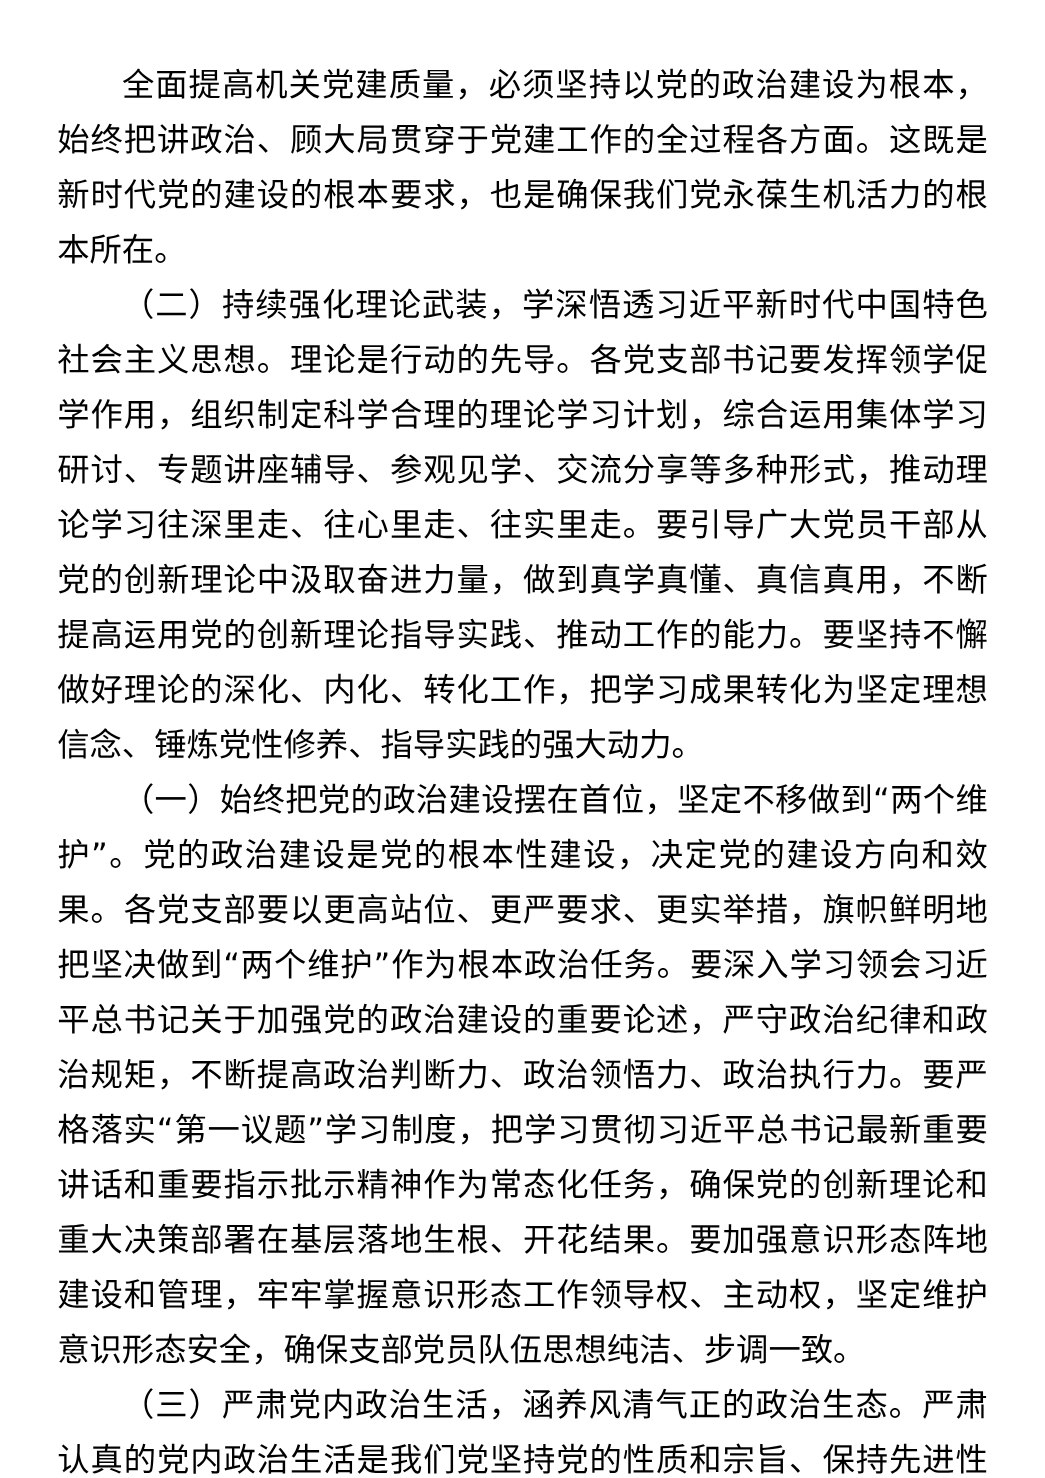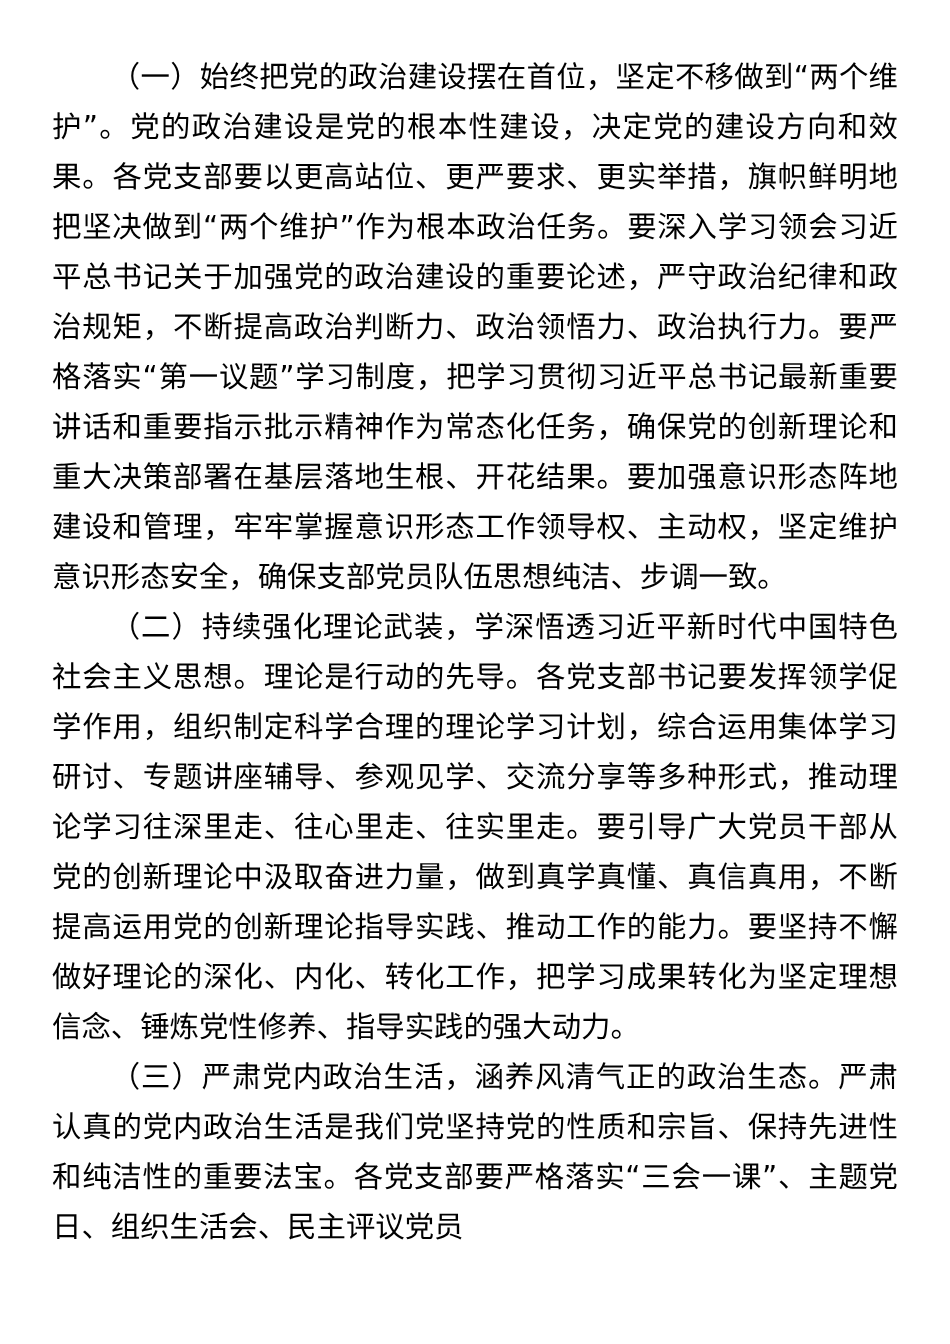--- a/index.html
+++ b/index.html
@@ -49,21 +49,22 @@
   .para + .para {
     margin-top: 0;
   }
 </style>
 </head>
 <body>
 
 <div class="page">
   <div class="doc-body">
 
+    <p class="para">全面提高机关党建质量，必须坚持以党的政治建设为根本，始终把讲政治、顾大局贯穿于党建工作的全过程各方面。这既是新时代党的建设的根本要求，也是确保我们党永葆生机活力的根本所在。</p>
+
+    <p class="para">（二）持续强化理论武装，学深悟透习近平新时代中国特色社会主义思想。理论是行动的先导。各党支部书记要发挥领学促学作用，组织制定科学合理的理论学习计划，综合运用集体学习研讨、专题讲座辅导、参观见学、交流分享等多种形式，推动理论学习往深里走、往心里走、往实里走。要引导广大党员干部从党的创新理论中汲取奋进力量，做到真学真懂、真信真用，不断提高运用党的创新理论指导实践、推动工作的能力。要坚持不懈做好理论的深化、内化、转化工作，把学习成果转化为坚定理想信念、锤炼党性修养、指导实践的强大动力。</p>
 
     <p class="para">（一）始终把党的政治建设摆在首位，坚定不移做到“两个维护”。党的政治建设是党的根本性建设，决定党的建设方向和效果。各党支部要以更高站位、更严要求、更实举措，旗帜鲜明地把坚决做到“两个维护”作为根本政治任务。要深入学习领会习近平总书记关于加强党的政治建设的重要论述，严守政治纪律和政治规矩，不断提高政治判断力、政治领悟力、政治执行力。要严格落实“第一议题”学习制度，把学习贯彻习近平总书记最新重要讲话和重要指示批示精神作为常态化任务，确保党的创新理论和重大决策部署在基层落地生根、开花结果。要加强意识形态阵地建设和管理，牢牢掌握意识形态工作领导权、主动权，坚定维护意识形态安全，确保支部党员队伍思想纯洁、步调一致。</p>
-
-    <p class="para">（二）持续强化理论武装，学深悟透习近平新时代中国特色社会主义思想。理论是行动的先导。各党支部书记要发挥领学促学作用，组织制定科学合理的理论学习计划，综合运用集体学习研讨、专题讲座辅导、参观见学、交流分享等多种形式，推动理论学习往深里走、往心里走、往实里走。要引导广大党员干部从党的创新理论中汲取奋进力量，做到真学真懂、真信真用，不断提高运用党的创新理论指导实践、推动工作的能力。要坚持不懈做好理论的深化、内化、转化工作，把学习成果转化为坚定理想信念、锤炼党性修养、指导实践的强大动力。</p>
 
     <p class="para">（三）严肃党内政治生活，涵养风清气正的政治生态。严肃认真的党内政治生活是我们党坚持党的性质和宗旨、保持先进性和纯洁性的重要法宝。各党支部要严格落实“三会一课”、主题党日、组织生活会、民主评议党员</p>
 
   </div>
 </div>
 
 </body></html>

